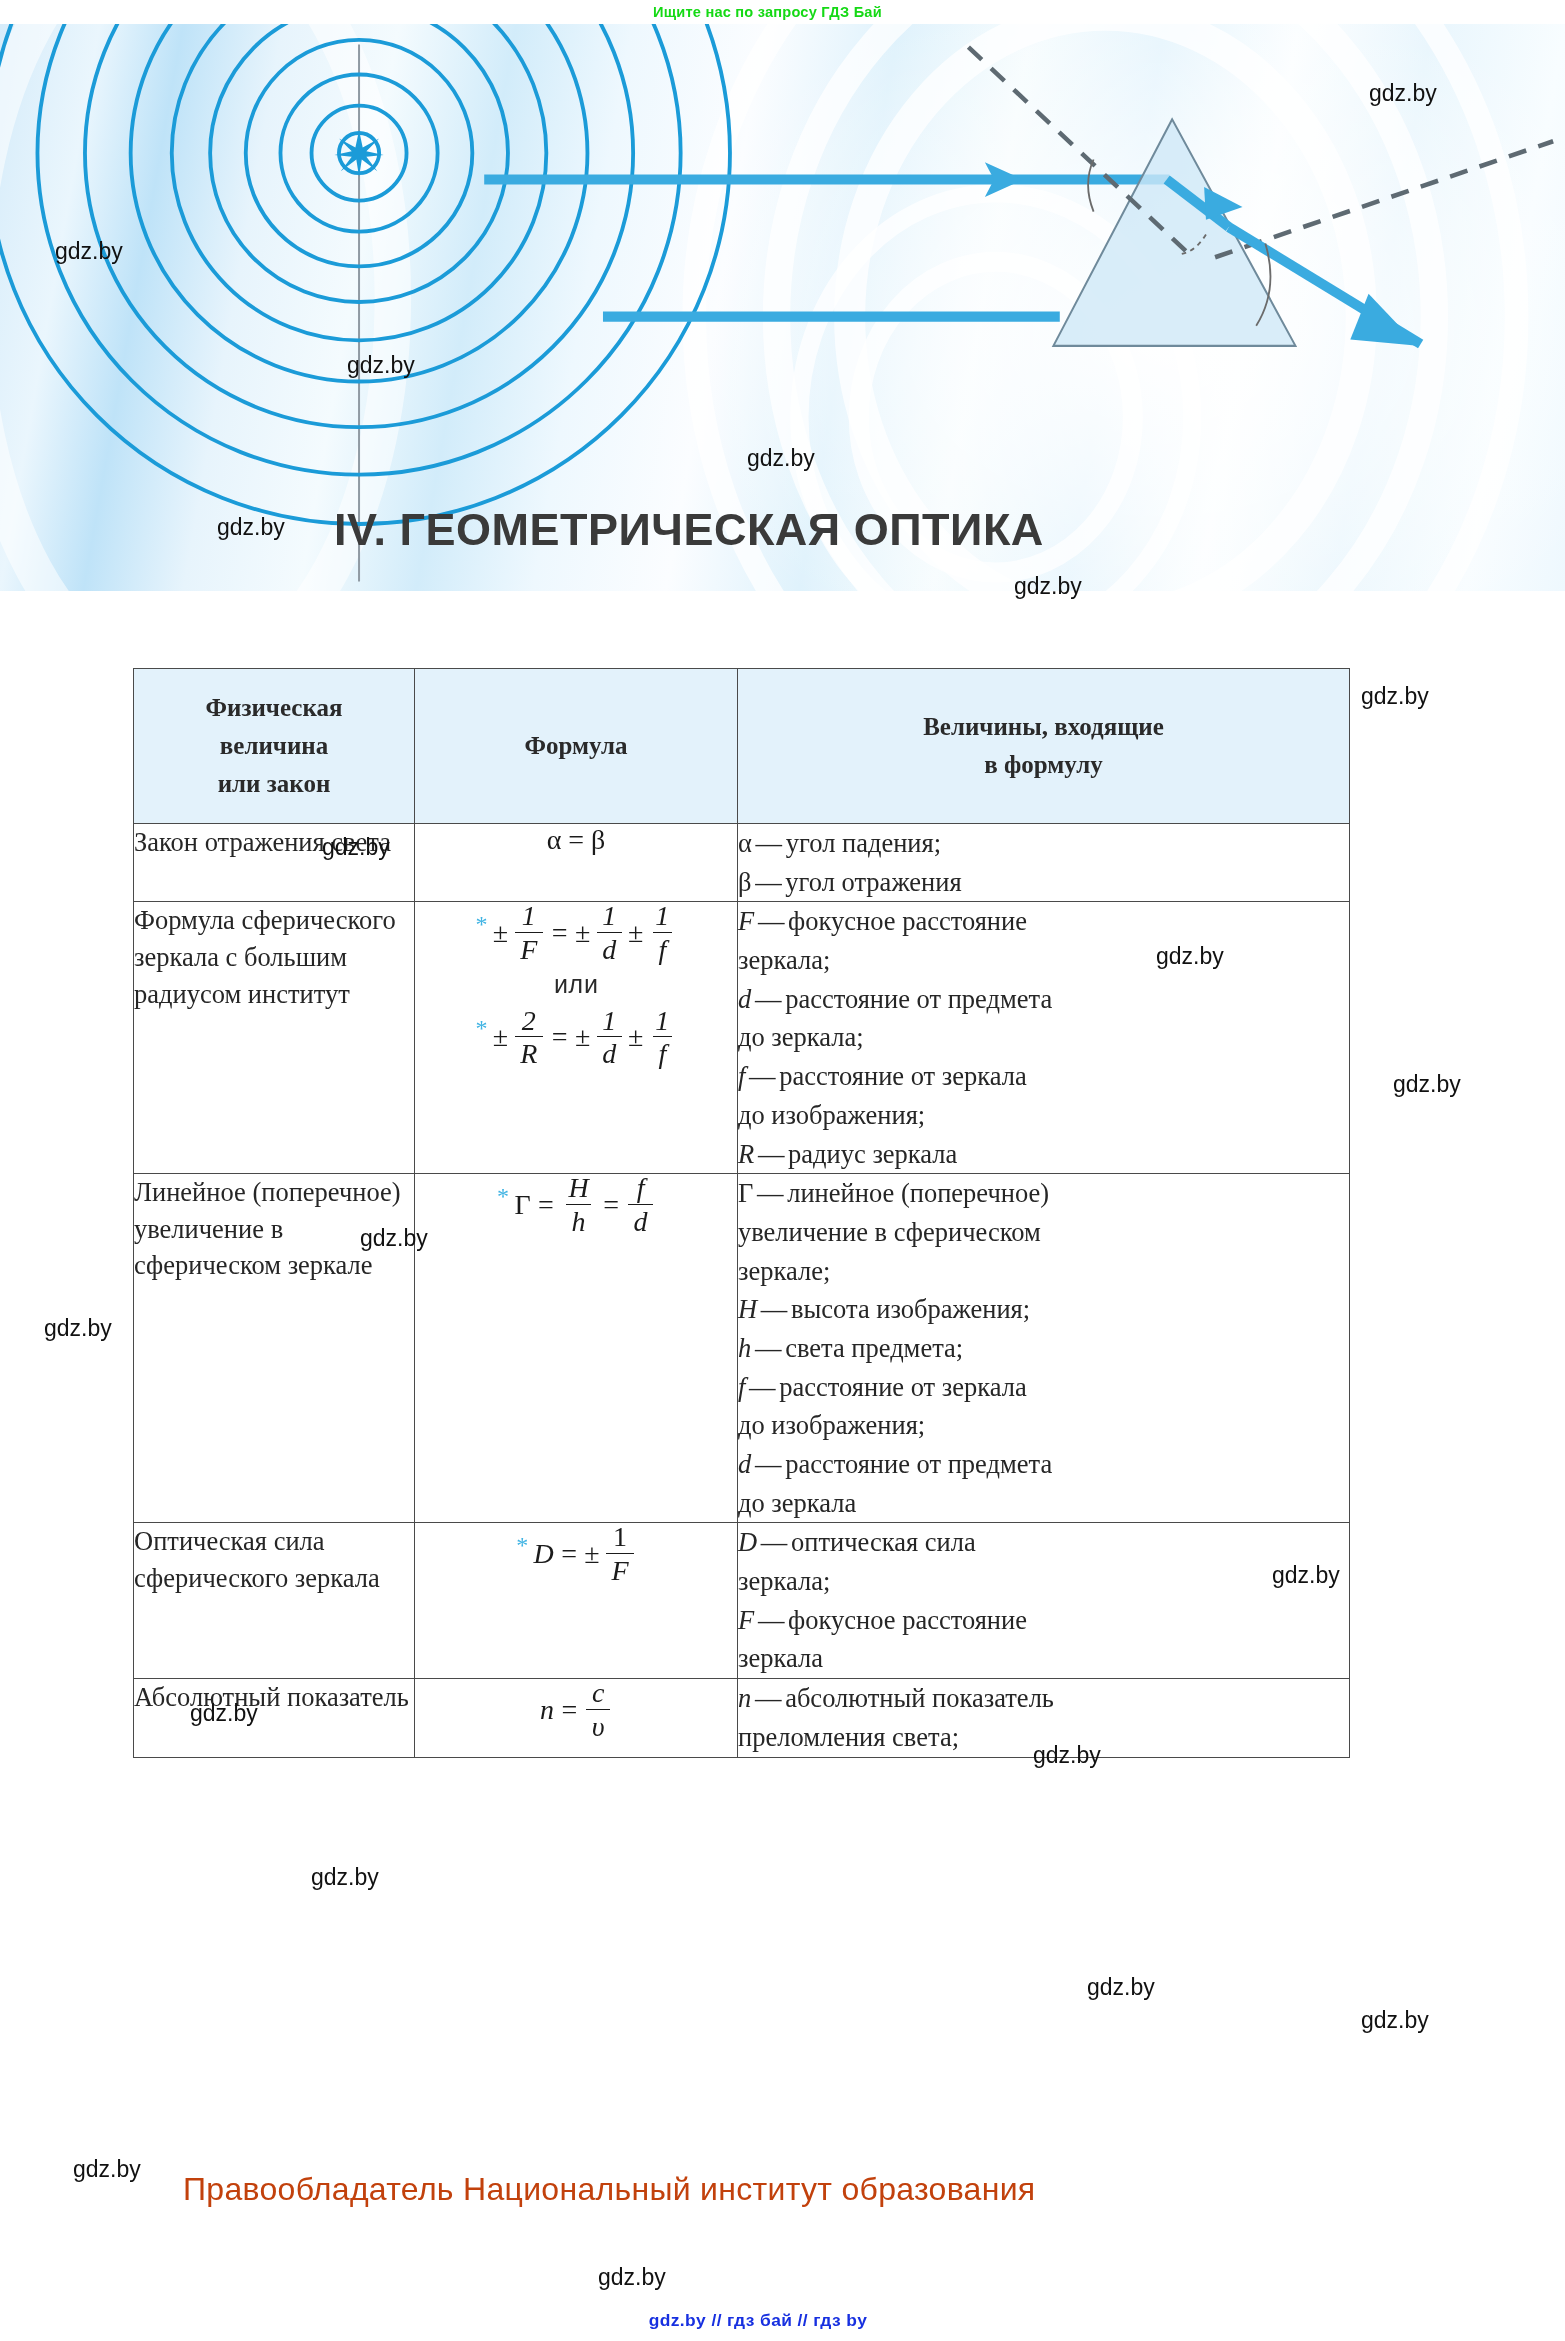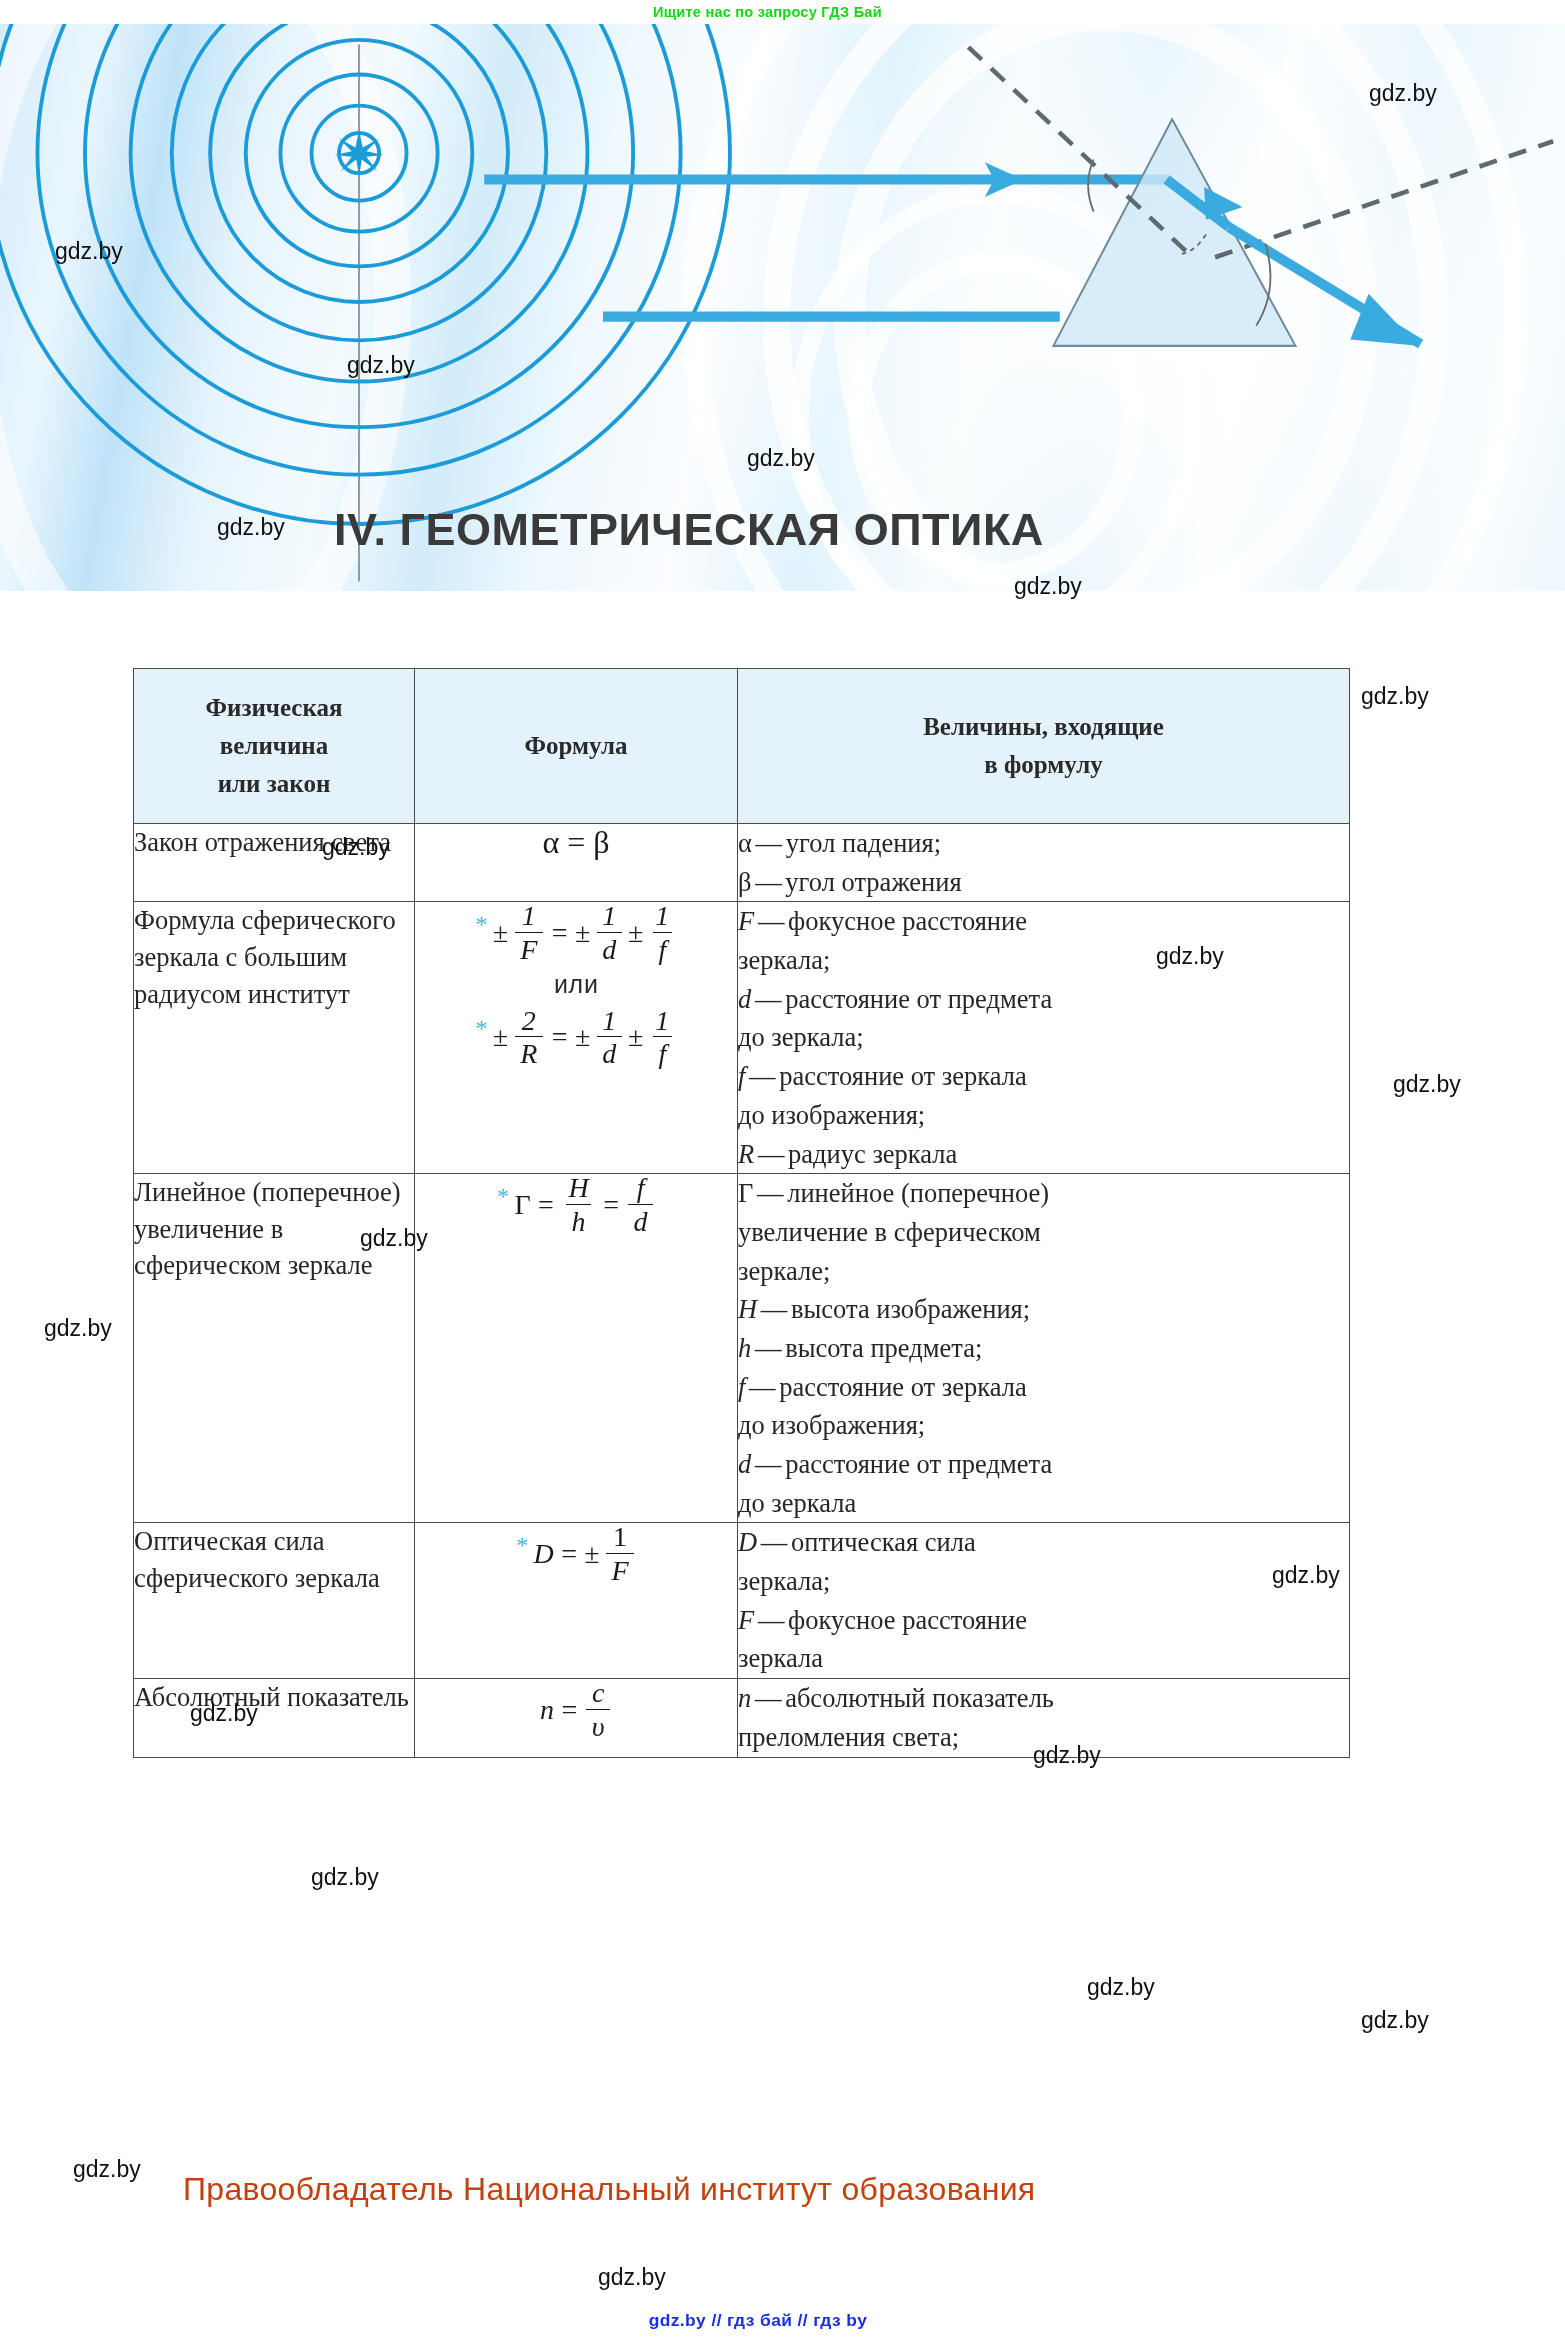--- a/index.html
+++ b/index.html
@@ -218,21 +218,21 @@
   </thead>
   <tbody>
 
     <tr>
       <td class="cell-name">
         <span class="ln">Закон</span>
         <span class="ln">отражения</span>
         <span class="ln">света</span>
       </td>
       <td class="cell-formula">
-        <span style="font-size:32px;text-align:right;">α = β</span>
+        <span style="font-size:28px;text-align:right;">α = β</span>
       </td>
       <td class="cell-vars">
         <span class="ln"><span>α</span><span class="dash">—</span><span>угол падения;</span></span>
         <span class="ln"><span>β</span><span class="dash">—</span><span>угол отражения</span></span>
       </td>
     </tr>
 
     <tr>
       <td class="cell-name">
         <span class="ln">Формула</span>
@@ -316,21 +316,21 @@
                 <span class="num ital">f</span>
                 <span class="den ital">d</span>
               </span>
         </div>
       </td>
       <td class="cell-vars">
         <span class="ln"><span>Γ</span><span class="dash">—</span><span>линейное (поперечное)</span></span>
         <span class="ln"><span>увеличение в сферическом</span></span>
         <span class="ln"><span>зеркале;</span></span>
         <span class="ln"><span class="ital">H</span><span class="dash">—</span><span>высота изображения;</span></span>
-        <span class="ln"><span class="ital">h</span><span class="dash">—</span><span>высота предмета;</span></span>
+        <span class="ln"><span class="ital">h</span><span class="dash">—</span><span>света предмета;</span></span>
         <span class="ln"><span class="ital">f</span><span class="dash">—</span><span>расстояние от зеркала</span></span>
         <span class="ln"><span>до изображения;</span></span>
         <span class="ln"><span class="ital">d</span><span class="dash">—</span><span>расстояние от предмета</span></span>
         <span class="ln"><span>до зеркала</span></span>
       </td>
     </tr>
 
     <tr>
       <td class="cell-name">
         <span class="ln">Оптическая</span>

